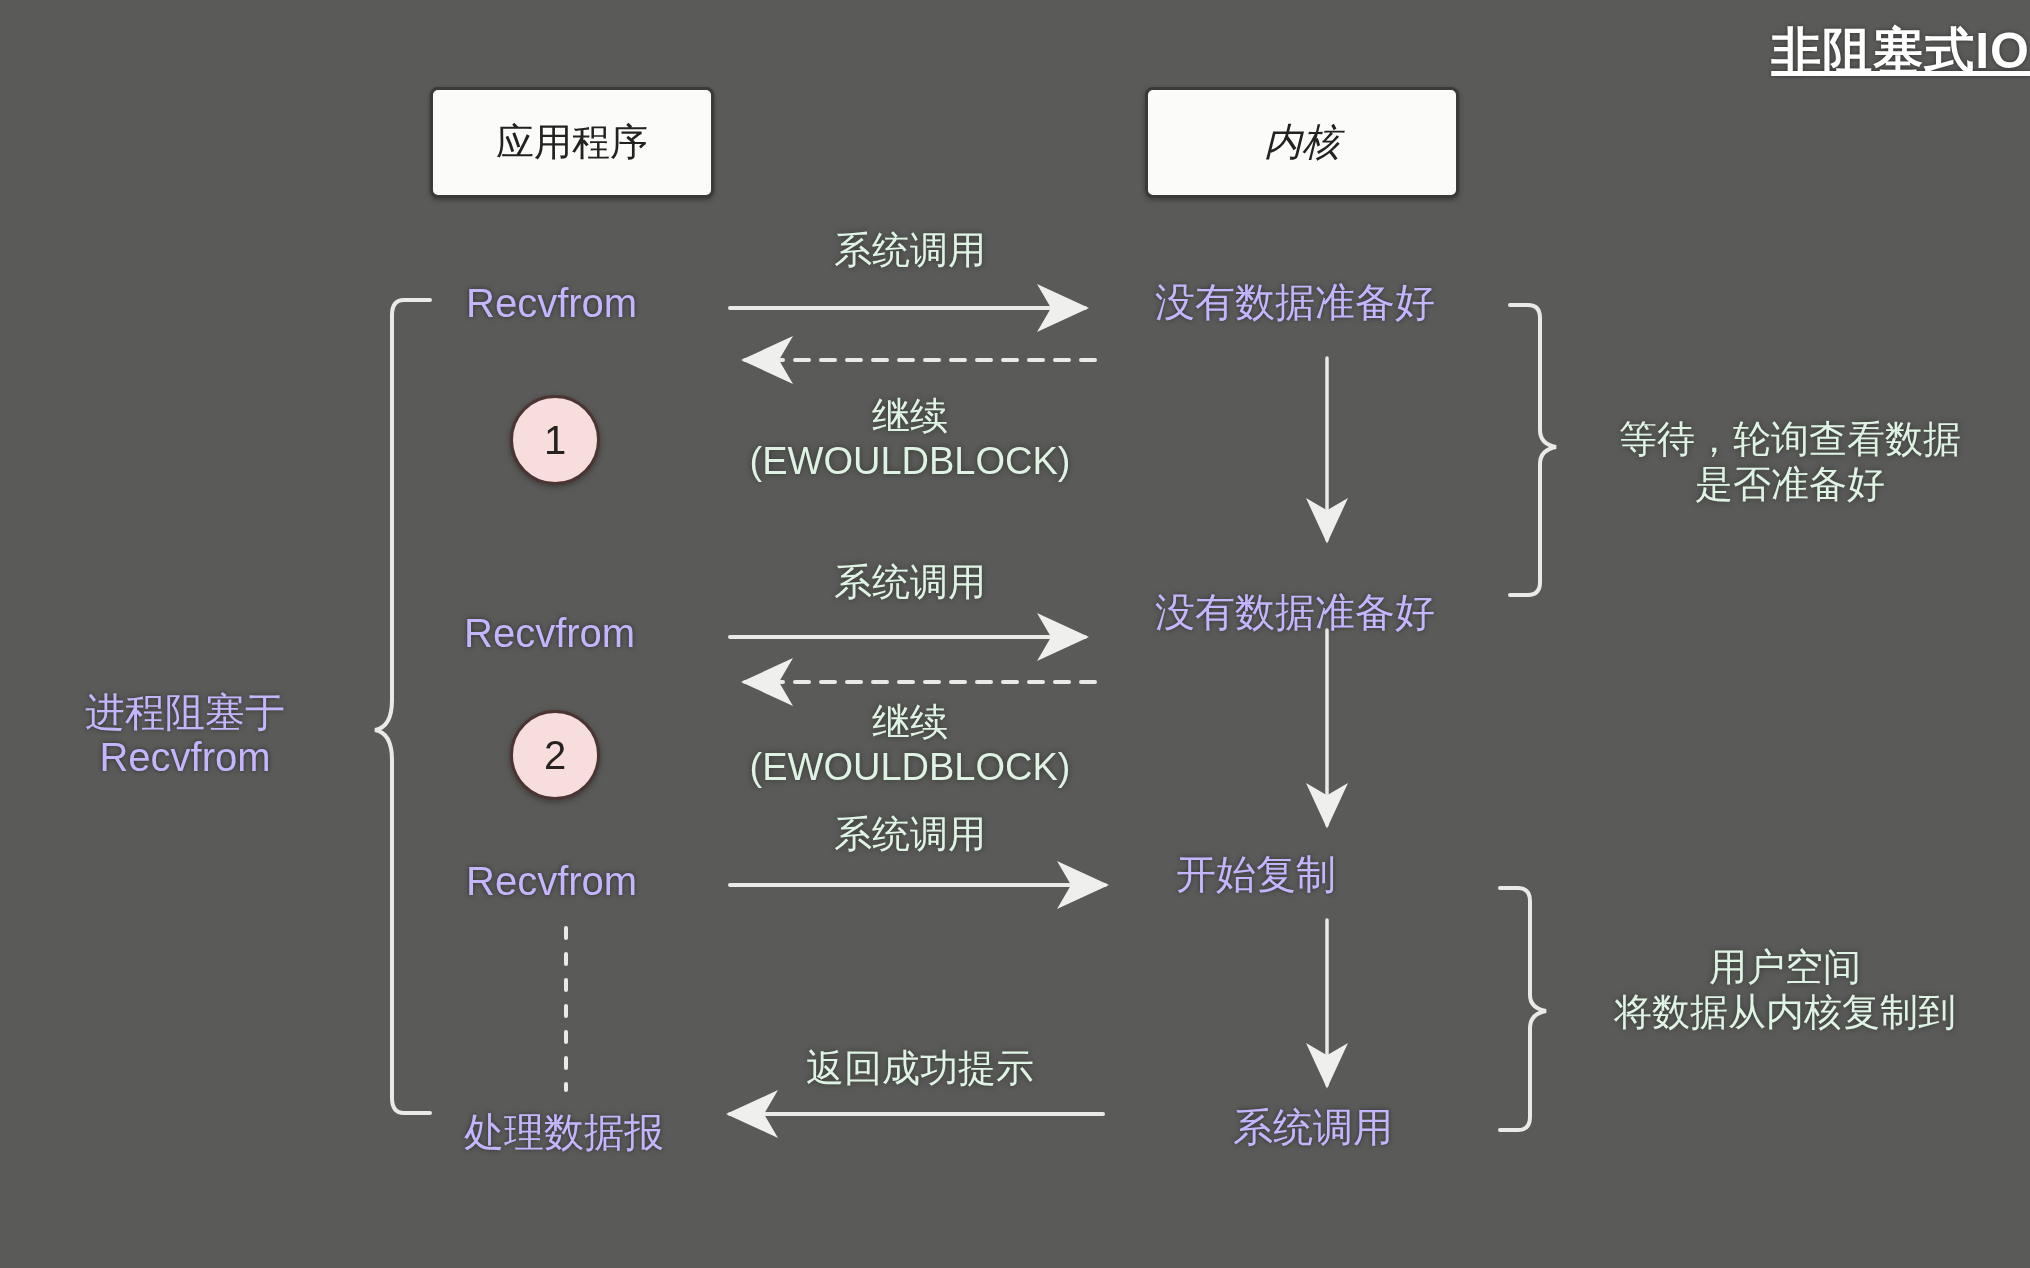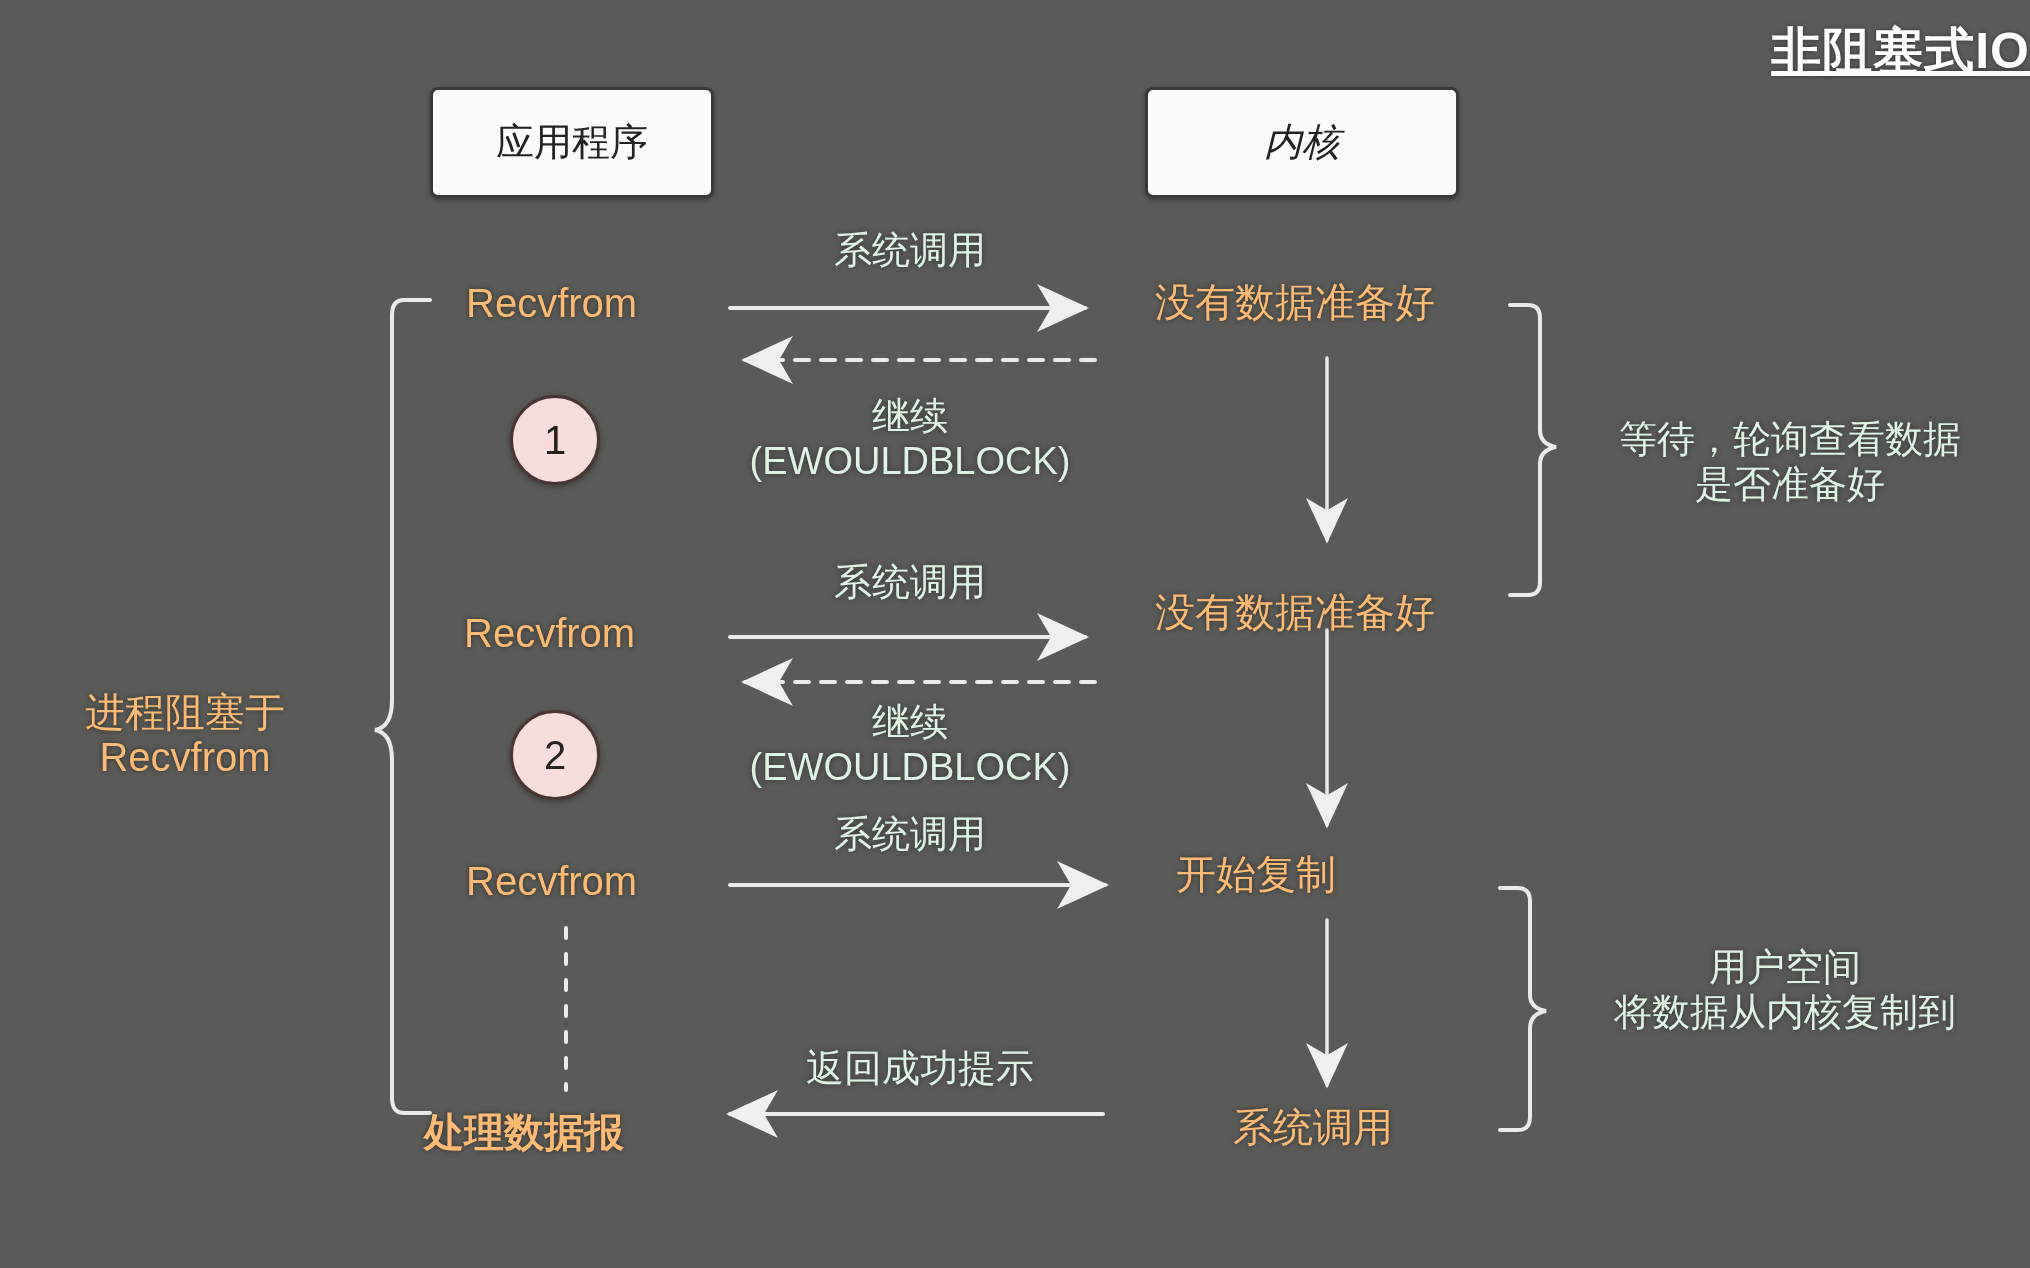--- a/index.html
+++ b/index.html
@@ -37,21 +37,21 @@
     color: #222220;
     font-size: 38px;
     display: flex;
     align-items: center;
     justify-content: center;
     box-shadow: 0 2px 5px rgba(0,0,0,0.35);
   }
 
   
   .wlabel {
-    color: #fdba74;
+    color: #c4b5fd;
     font-size: 40px;
     white-space: nowrap;
     text-shadow: 0 0 5px rgba(0,0,0,0.5);
     line-height: 1.12;
   }
   .wlabel.center { text-align: center; margin-top: 28px; }
 
   
   .mlabel {
     color: #dff3e4;
@@ -171,21 +171,21 @@
     <div>进程阻塞于</div>
     <div>Recvfrom</div>
   </div>
 
   <div class="abs wlabel" style="left:466px; top:281px;">Recvfrom</div>
 
   <div class="abs wlabel" style="left:464px; top:611px;">Recvfrom</div>
 
   <div class="abs wlabel" style="left:466px; top:859px;">Recvfrom</div>
 
-  <div class="abs wlabel" style="left:424px; top:1110px;font-weight:bold;">处理数据报</div>
+  <div class="abs wlabel" style="left:464px; top:1110px;">处理数据报</div>
 
   <div class="abs numcircle" style="left:510px; top:395px;">
     <span>1</span>
   </div>
 
   <div class="abs numcircle" style="left:510px; top:710px;">
     <span>2</span>
   </div>
 
   <div class="abs mlabel center" style="left:730px; top:228px; width:360px;">系统调用</div>

